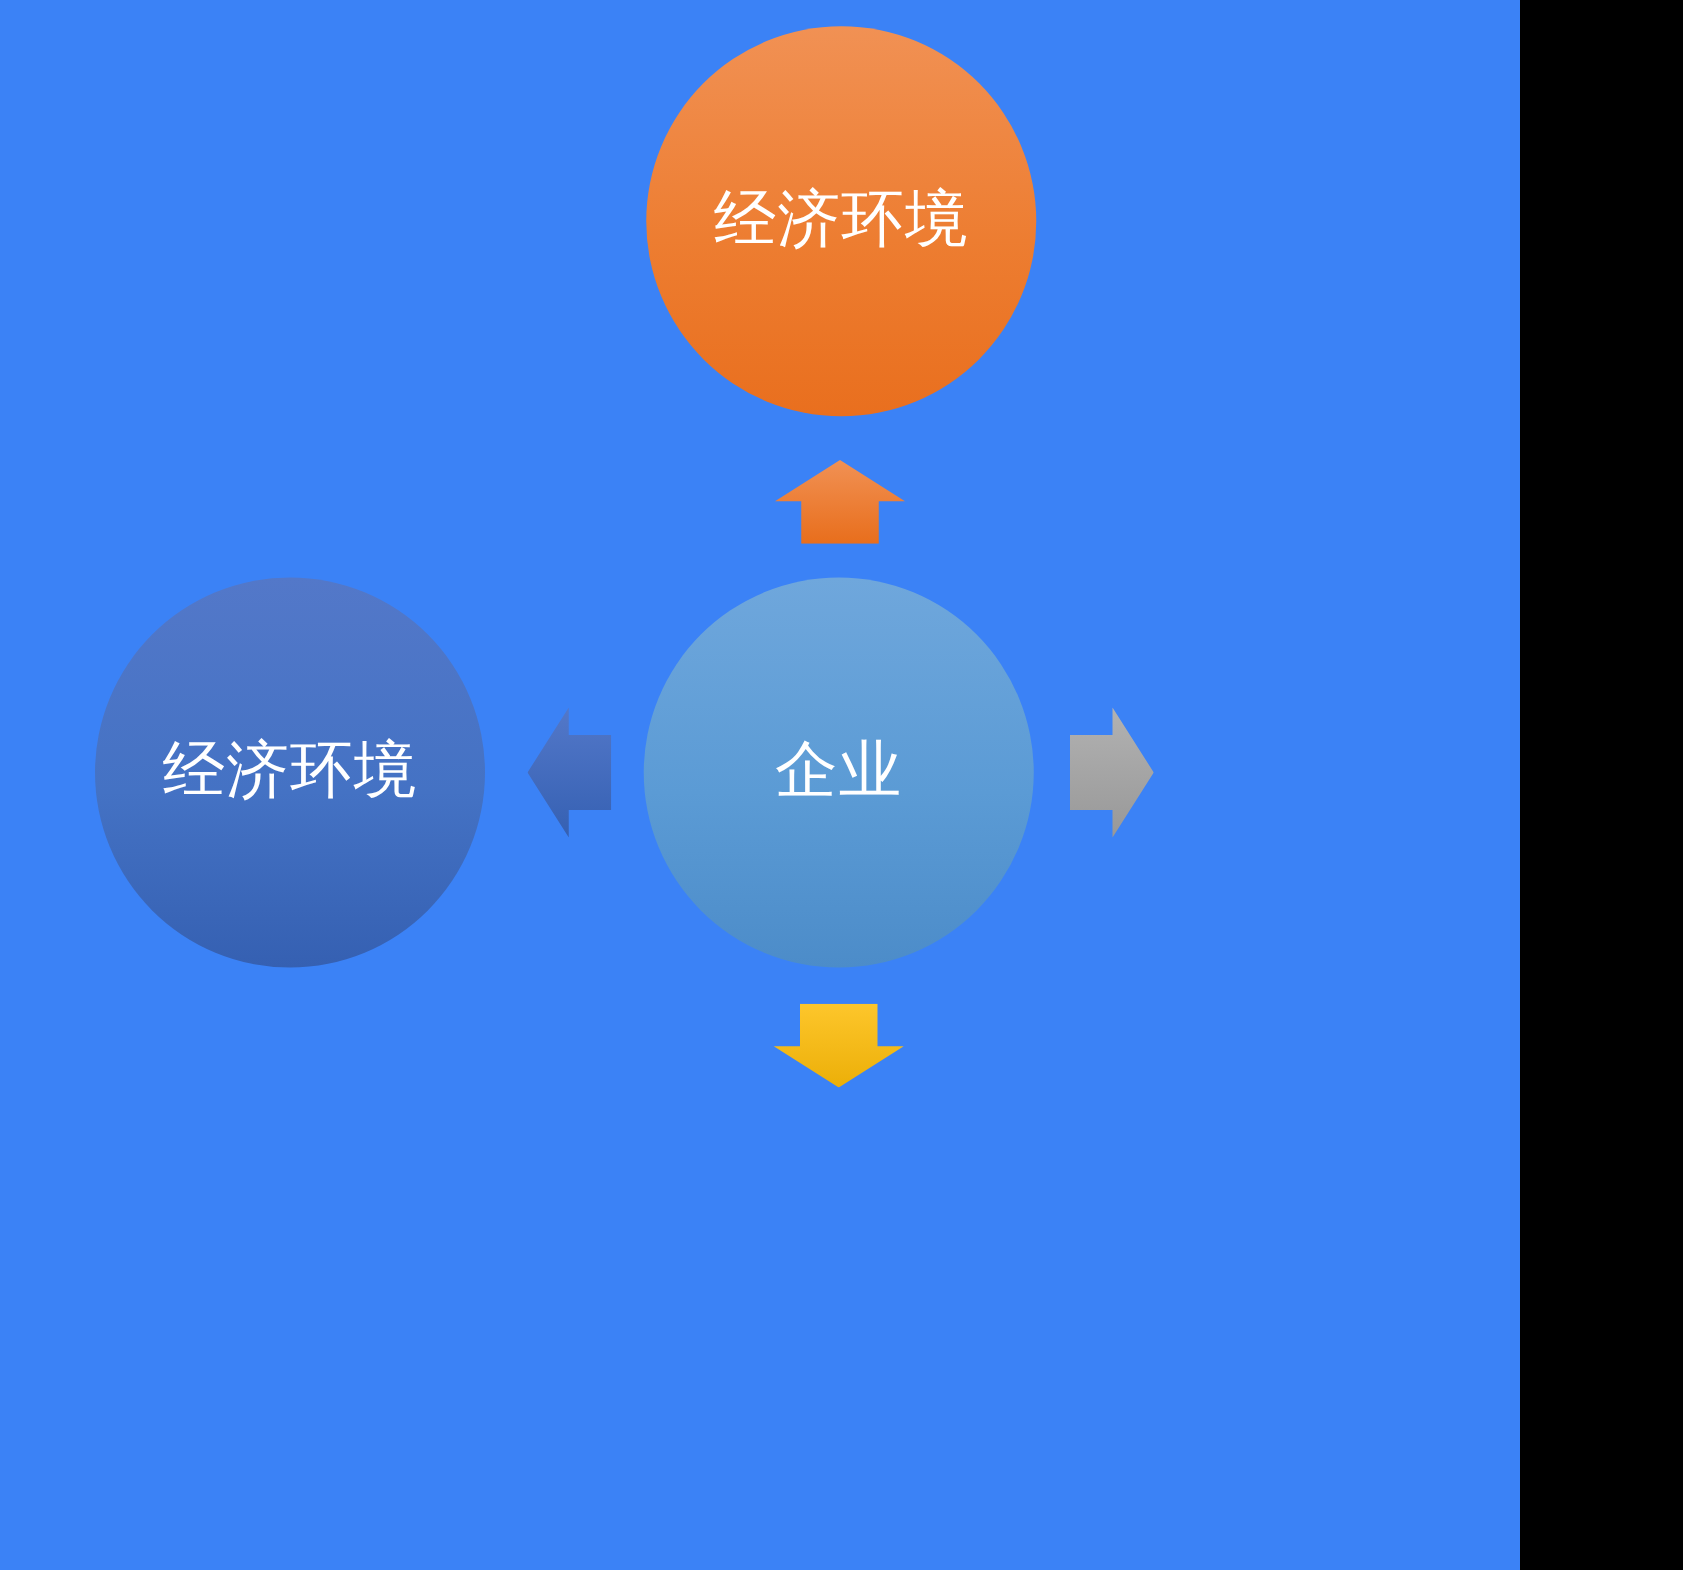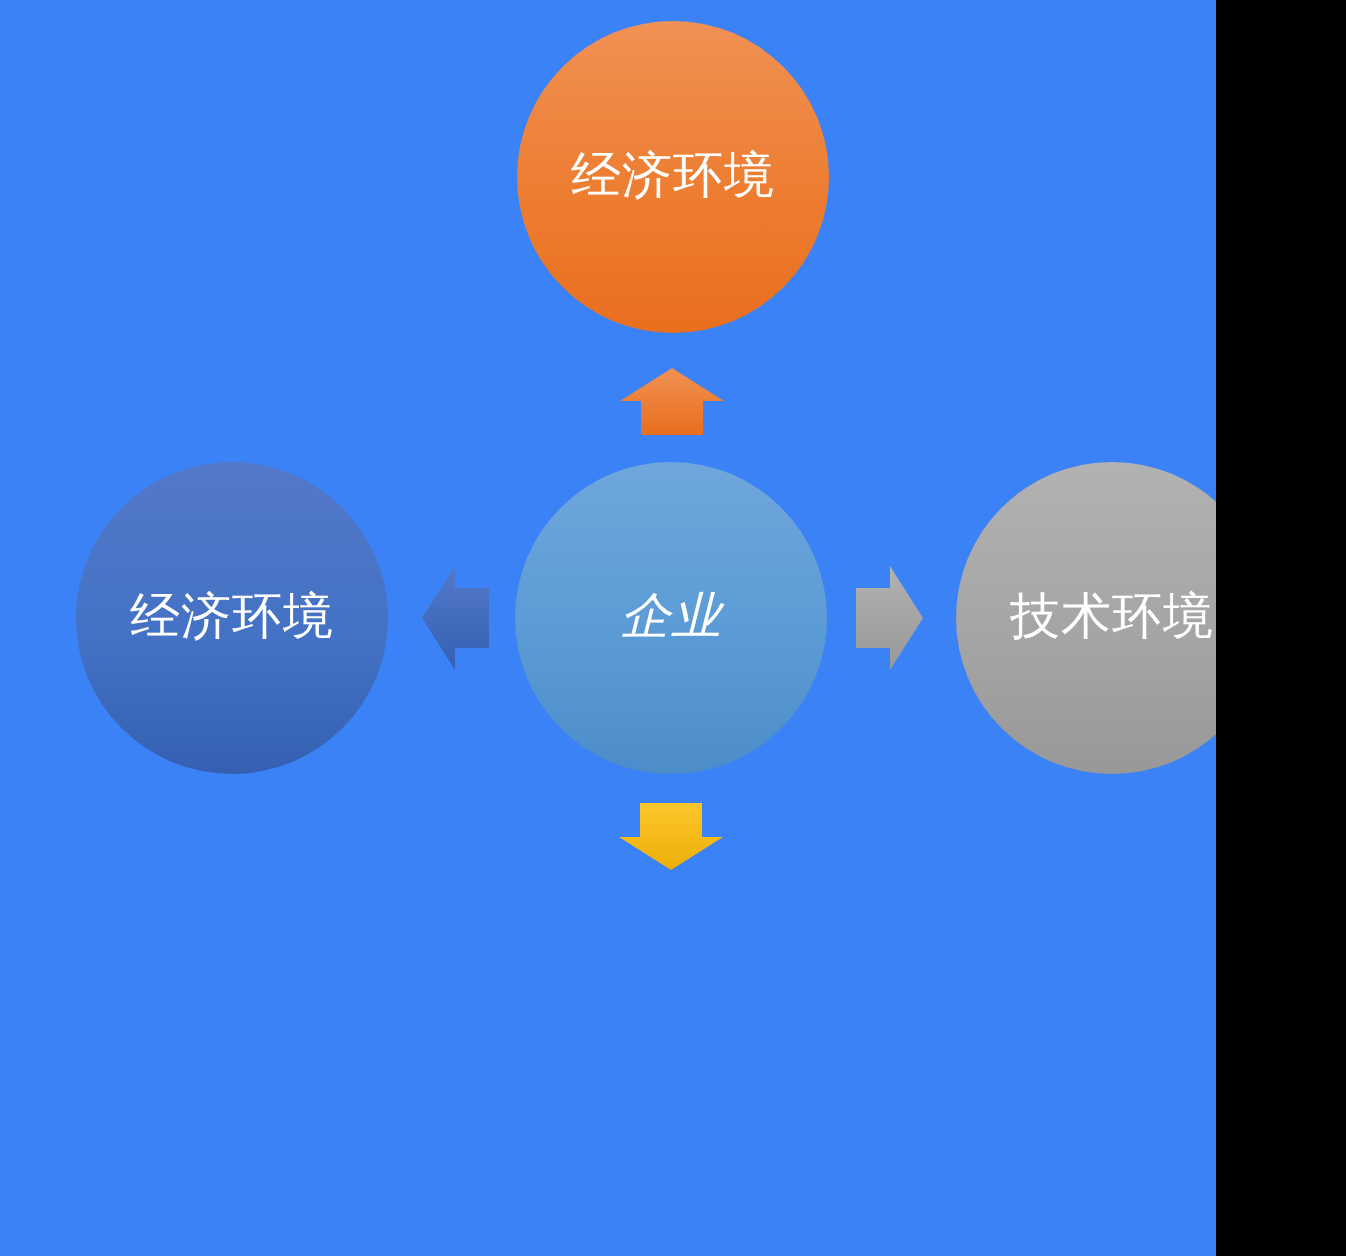--- a/index.html
+++ b/index.html
@@ -30,21 +30,21 @@
     letter-spacing: 1px;
     white-space: nowrap;
     line-height: 1;
     transform: translateY(-2px);
   }
   .node-top    { left: 517px; top: 21px;
                  background: linear-gradient(180deg, #F19154 0%, #ED7D31 55%, #E96F1E 100%); }
   .node-left   { left: 76px;  top: 462px;
                  background: linear-gradient(180deg, #5378C9 0%, #4472C4 55%, #3560B2 100%); }
   .node-center { left: 515px; top: 462px;
-                 background: linear-gradient(180deg, #6FA7DC 0%, #5B9BD5 55%, #4C8CC9 100%); font-style: italic; }
+                 background: linear-gradient(180deg, #6FA7DC 0%, #5B9BD5 55%, #4C8CC9 100%); }
   .node-right  { left: 956px; top: 462px;
                  background: linear-gradient(180deg, #B2B2B2 0%, #A5A5A5 55%, #989898 100%); }
   .node-bottom { left: 514px; top: 902px;
                  background: linear-gradient(180deg, #FDC62B 0%, #FFC000 55%, #EDB009 100%); }
   .arrow { position: absolute; display: block; }
   .arrow-up    { left: 620px; top: 368px; }
   .arrow-left  { left: 422px; top: 566px; }
   .arrow-right { left: 856px; top: 566px; }
   .arrow-down  { left: 619px; top: 803px; }
 </style>
@@ -58,23 +58,20 @@
   </div>
 
   <div class="node node-left">
     <span class="label">经济环境</span>
   </div>
 
   <div class="node node-center">
     <span class="label">企业</span>
   </div>
 
-  <div class="node node-right">
-    <span class="label">技术环境</span>
-  </div>
 
 
   <svg class="arrow arrow-up" width="104" height="67" viewBox="0 0 104 67" aria-hidden="true">
     <defs>
       <linearGradient id="gradUp" x1="0" y1="0" x2="0" y2="1">
         <stop offset="0" stop-color="#F19154"></stop>
         <stop offset="1" stop-color="#E86E1C"></stop>
       </linearGradient>
     </defs>
     <polygon points="52,0 104,33 83,33 83,67 21,67 21,33 0,33" fill="url(#gradUp)"></polygon>

